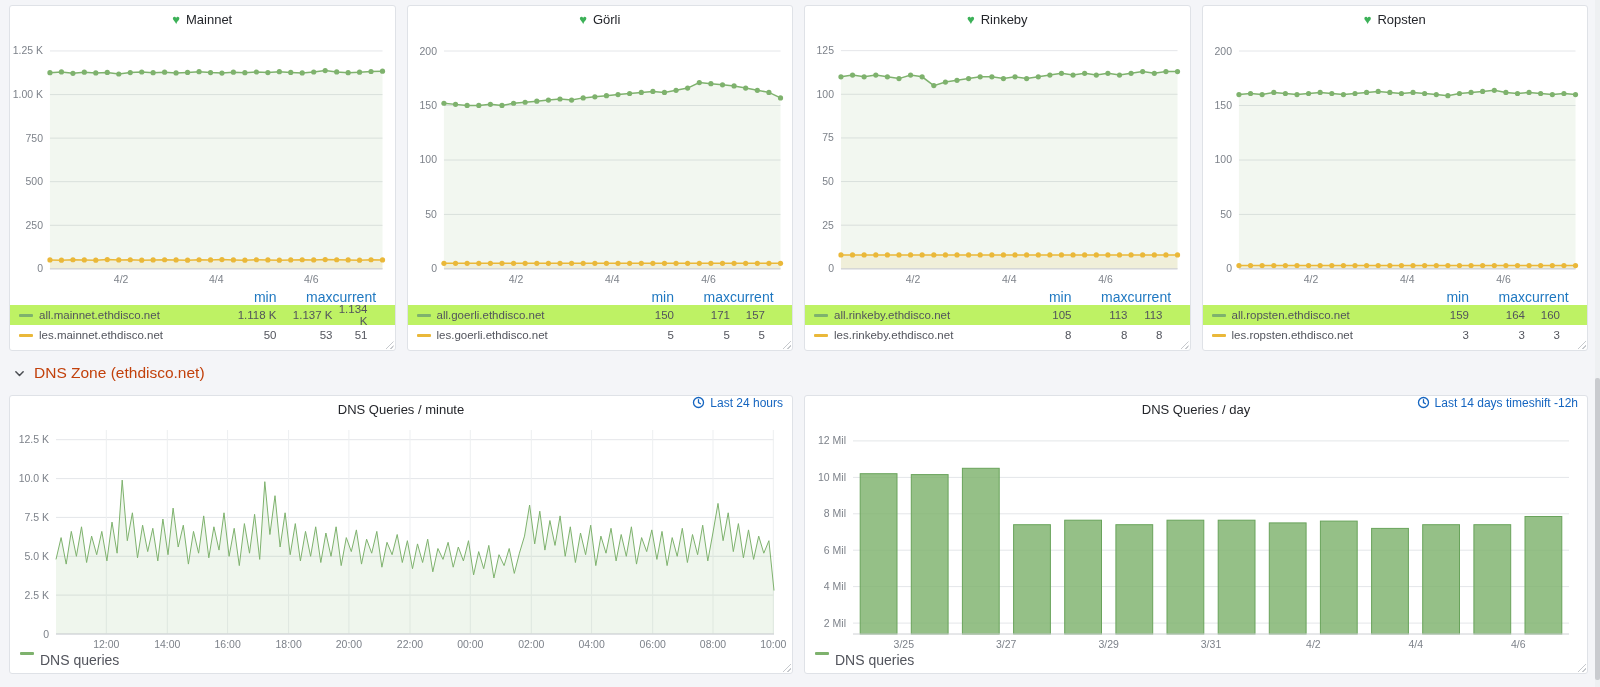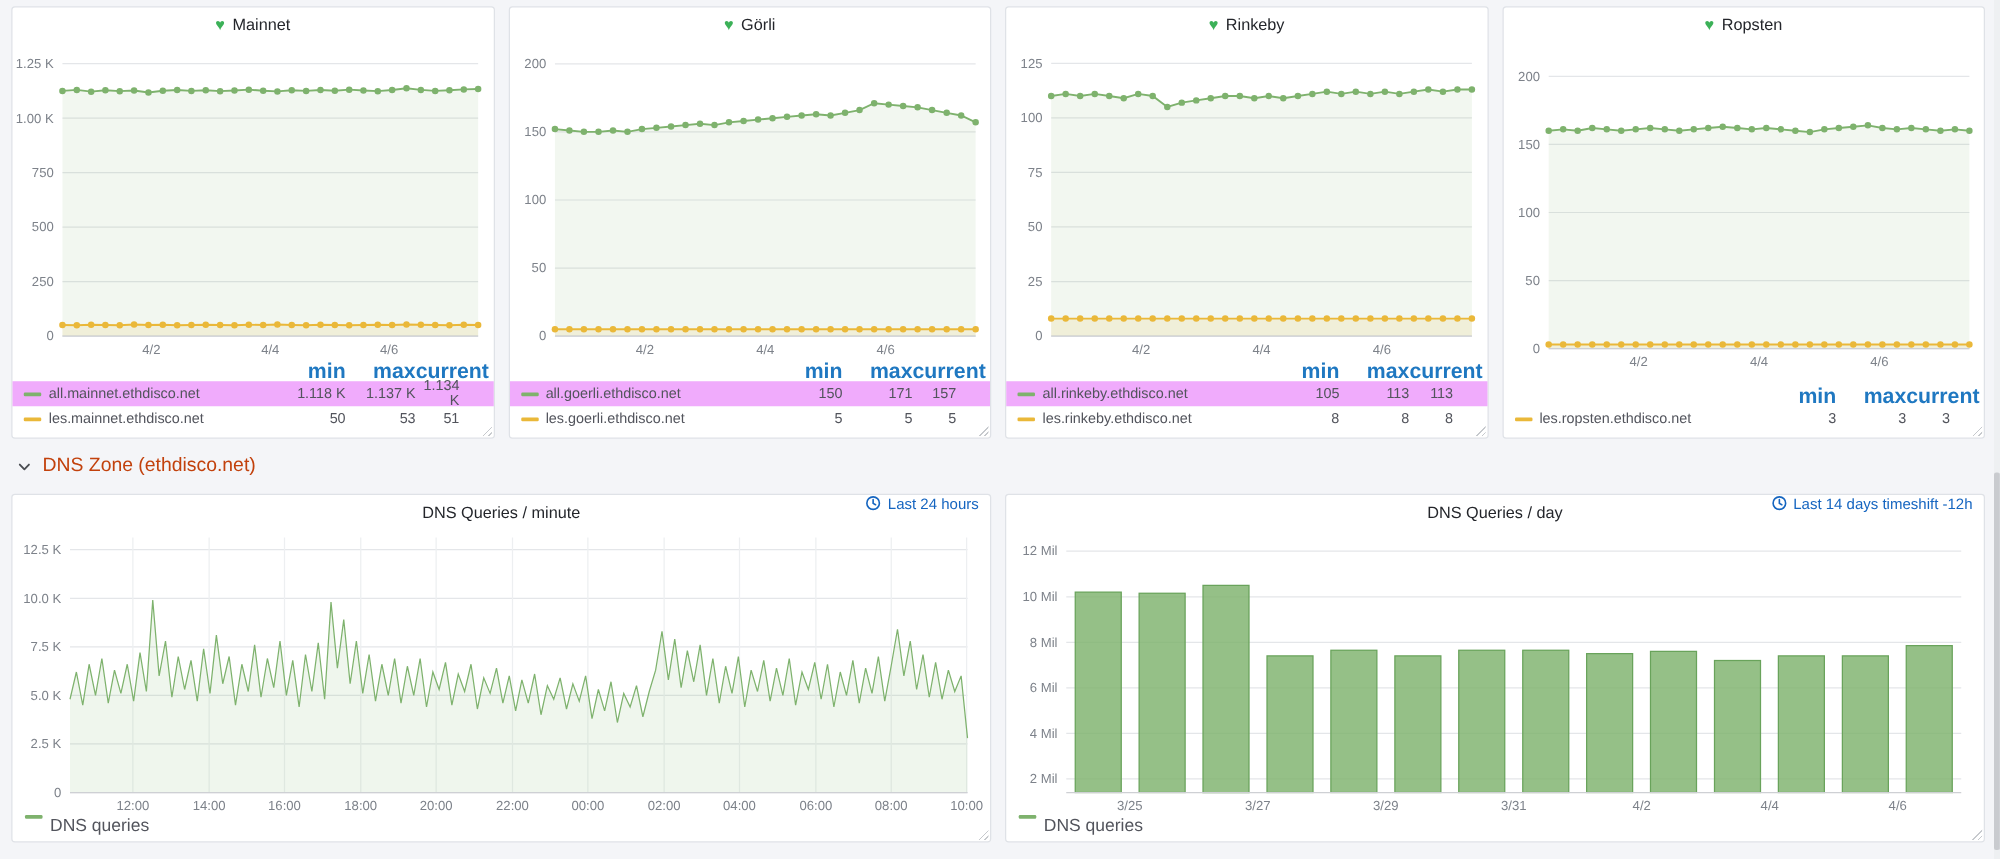--- a/index.html
+++ b/index.html
@@ -19,23 +19,23 @@
   .panel-header{
     position:relative;flex:0 0 26px;height:26px;
     display:flex;align-items:center;justify-content:center;gap:6px;
     font-size:13px;font-weight:500;color:#24262b;cursor:pointer;
   }
   .heart{color:#3cb158;font-size:13px;line-height:1}
   svg.chart{flex:1 1 auto;min-height:0;width:100%;display:block}
   svg.chart text{font-family:"Liberation Sans",sans-serif;font-size:10.5px;fill:#7d828a}
   
   .legend{flex:0 0 auto;padding:1px 0 5px;font-size:11.5px;color:#52545c}
-  .legend-head{display:flex;align-items:center;height:17px;font-weight:bold;color:#1f78c1;font-size:17px}
+  .legend-head{display:flex;align-items:center;height:17px;font-weight:normal;color:#1f78c1;font-size:14px}
   .legend-row{display:flex;align-items:center;height:20px}
-  .legend-row.stripe{background:#f0abfc}
+  .legend-row.stripe{background:#bef264}
   .lg-name{flex:1;display:flex;align-items:center;gap:6px;min-width:0;padding-left:9px;white-space:nowrap;overflow:hidden}
   .lg-col{width:56px;text-align:right;flex:0 0 auto}
   .lg-col.cur{width:62px;padding-right:27px}
   .dash{display:inline-block;width:14px;height:3px;border-radius:1px;flex:0 0 auto}
   .sname{cursor:pointer}
   
   .row-header{display:flex;align-items:center;gap:9px;height:44px;padding:0 14px;cursor:pointer}
   .row-title{font-size:15.5px;font-weight:500;color:#c2410c}
   .chev{display:flex;align-items:center}
   
@@ -490,20 +490,29 @@
         <text x="204.5" y="251" text-anchor="middle">4/4</text>
         <text x="300.9" y="251" text-anchor="middle">4/6</text>
       </svg>
     <div class="legend">
       <div class="legend-head">
         <span class="lg-name"></span>
         <span class="lg-col">min</span>
         <span class="lg-col">max</span>
         <span class="lg-col cur">current</span>
       </div>
+      <div class="legend-row stripe">
+        <span class="lg-name">
+          <i class="dash" style="background: rgb(126, 178, 109);"></i>
+          <span class="sname">all.ropsten.ethdisco.net</span>
+        </span>
+        <span class="lg-col">159</span>
+        <span class="lg-col">164</span>
+        <span class="lg-col cur">160</span>
+      </div>
       <div class="legend-row">
         <span class="lg-name">
           <i class="dash" style="background: rgb(234, 184, 57);"></i>
           <span class="sname">les.ropsten.ethdisco.net</span>
         </span>
         <span class="lg-col">3</span>
         <span class="lg-col">3</span>
         <span class="lg-col cur">3</span>
       </div>
     </div>

